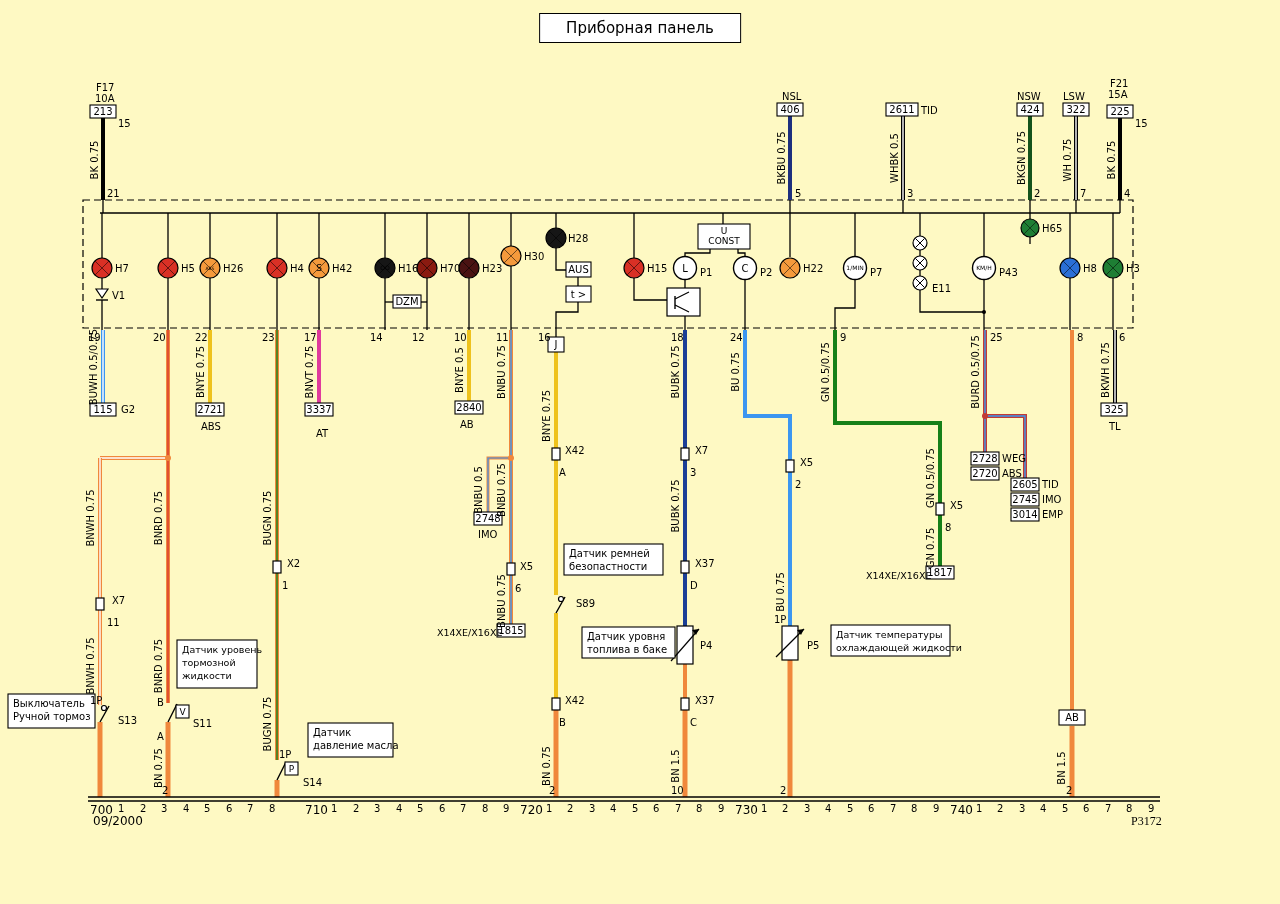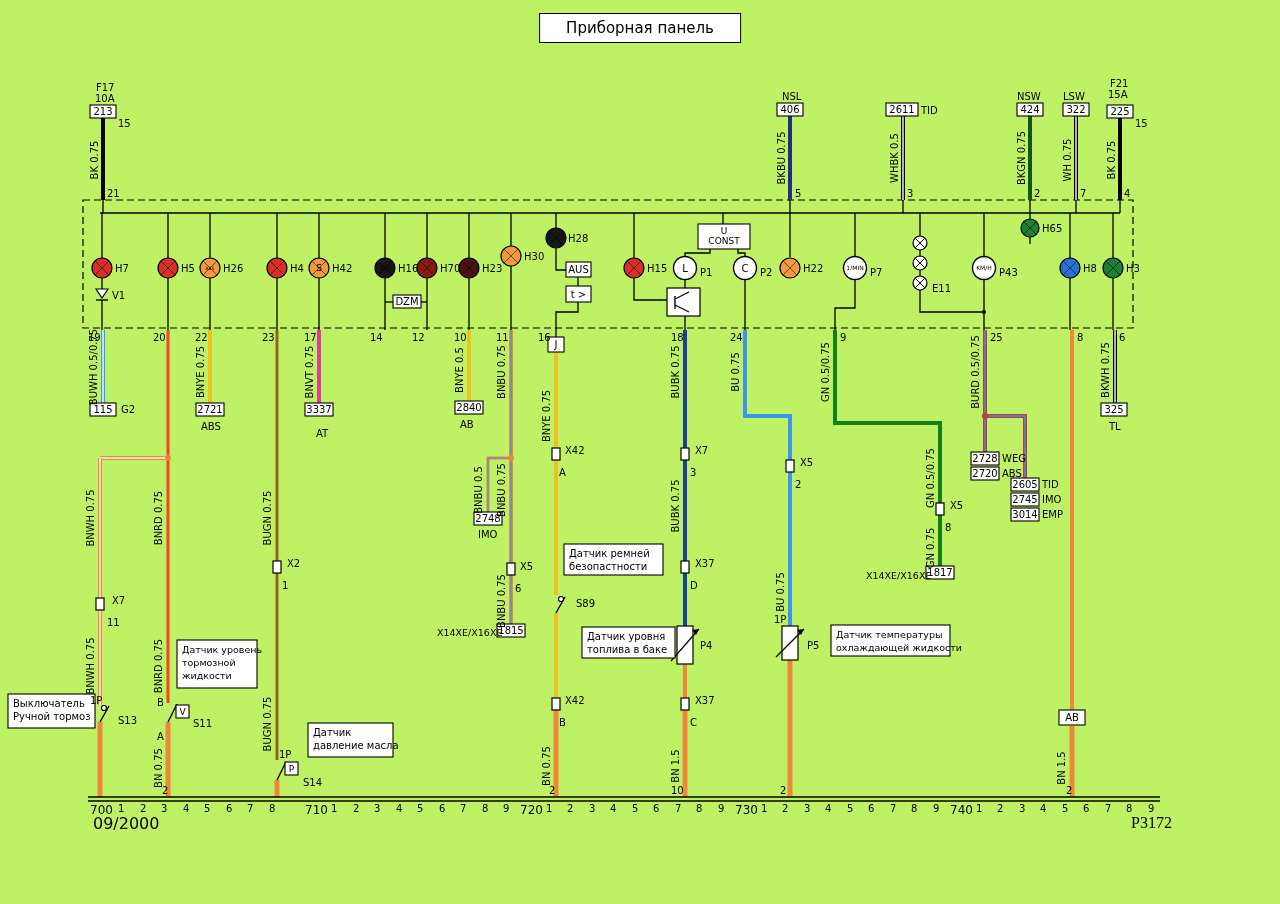--- a/index.html
+++ b/index.html
@@ -1,20 +1,20 @@
 <!DOCTYPE html>
 <html><head>
 <meta charset="utf-8">
 <style>
   html,body{margin:0;padding:0;background:#fff;}
-  .stage{position:relative;width:1280px;height:904px;background:#bef264;font-family:"DejaVu Sans",sans-serif;overflow:hidden;}
+  .stage{position:relative;width:1280px;height:904px;background:#fef9c3;font-family:"DejaVu Sans",sans-serif;overflow:hidden;}
   #diagram{position:absolute;left:0;top:0;}
   svg text{font-family:"DejaVu Sans",sans-serif;fill:#000;}
   .title-box{position:absolute;top:13px;left:50%;transform:translateX(-50%);border:1.5px solid #000;background:#fff;padding:5px 26px;font-size:15px;white-space:nowrap;z-index:5;}
-  .footer{position:absolute;font-size:16px;z-index:5;}
+  .footer{position:absolute;font-size:12px;z-index:5;}
   .footer-date{left:93px;top:814px;}
   .footer-code{left:1131px;top:814px;font-family:Liberation Serif, serif;}
 </style>
 </head>
 <body>
 
 <div class="stage">
   <div class="title-box">
     <span>Приборная панель</span>
   </div>

